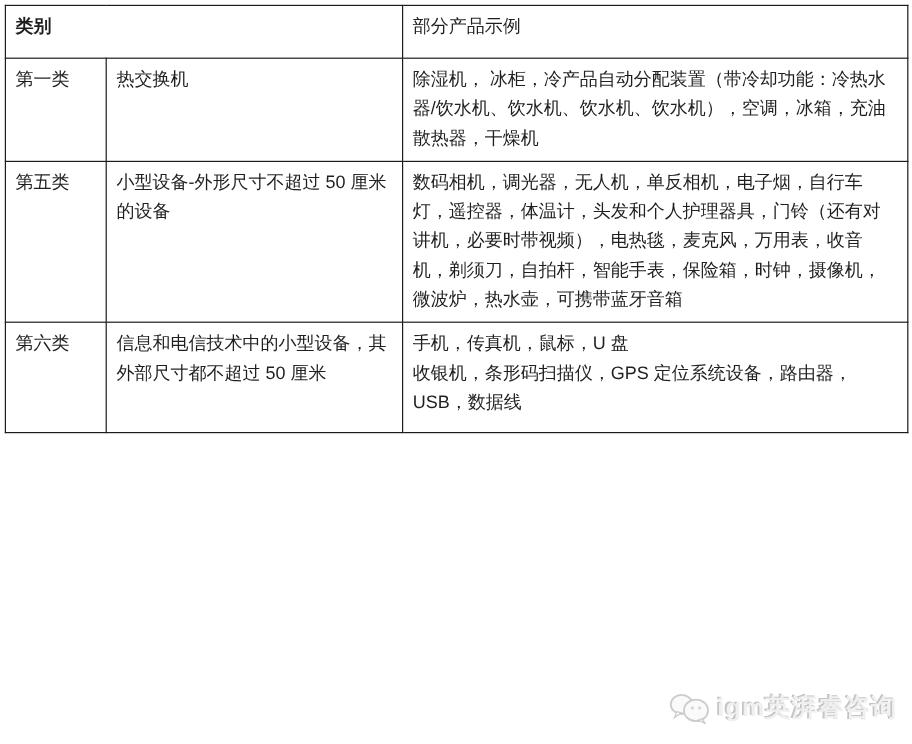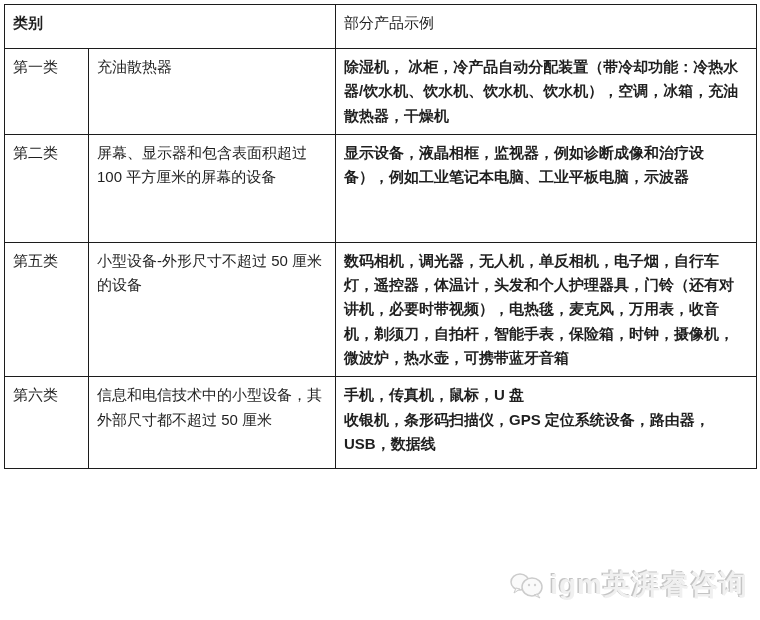--- a/index.html
+++ b/index.html
@@ -27,30 +27,30 @@
   tr.h-r1{height:83px;}
   tr.h-r2{height:108px;}
   tr.h-r3{height:65px;}
   tr.h-r4{height:73px;}
   tr.h-r5{height:114px;}
   tr.h-r6{height:92px;}
   td.vmid{vertical-align:middle;}
   td.bold,.bold{font-weight:bold;}
   td.desc-cell{padding-top:12px;padding-left:12px;}
   td.head-cat{font-weight:bold;}
-  td.ex-cell{white-space:pre-line;padding-left:11px;font-weight:bold;}
+  td.ex-cell{white-space:pre-line;padding-left:11px;}
   td.cat-cell{padding-top:10px;}
   td.desc-top{padding-top:6px;}
   .watermark{
     position:absolute;right:12px;bottom:16px;
     display:flex;align-items:center;gap:6px;
     pointer-events:none;
   }
   .watermark .wm-text{
-    font-size:28px;font-weight:bold;letter-spacing:1px;
+    font-size:21px;font-weight:bold;letter-spacing:1px;
     color:#f0f0f0;
     text-shadow:-1.5px -1.5px 0 #c4c4c4, 1px 1px 0 #ffffff;
   }
   .wm-icon svg{display:block;}
 </style>
 </head>
 <body>
 
 <div class="page">
 
@@ -61,29 +61,24 @@
         <col class="c-ex">
       </colgroup>
     <tbody>
       <tr class="h-head">
         <td colspan="2" class="head-cat">类别</td>
         <td class="vmid">部分产品示例</td>
       </tr>
 
       <tr class="h-r1">
         <td class="cat-cell">第一类</td>
-        <td class="desc-cell desc-top">充油散热器</td>
+        <td class="desc-cell desc-top">热交换机</td>
         <td class="ex-cell vmid">除湿机， 冰柜，冷产品自动分配装置（带冷却功能：冷热水器/饮水机、饮水机、饮水机、饮水机），空调，冰箱，充油散热器，干燥机</td>
       </tr>
 
-      <tr class="h-r2">
-        <td class="cat-cell">第二类</td>
-        <td class="desc-cell">屏幕、显示器和包含表面积超过 100 平方厘米的屏幕的设备</td>
-        <td class="ex-cell">显示设备，液晶相框，监视器，例如诊断成像和治疗设备），例如工业笔记本电脑、工业平板电脑，示波器</td>
-      </tr>
 
 
 
       <tr class="h-r5">
         <td class="cat-cell">第五类</td>
         <td class="desc-cell">小型设备-外形尺寸不超过 50 厘米的设备</td>
         <td class="ex-cell">数码相机，调光器，无人机，单反相机，电子烟，自行车灯，遥控器，体温计，头发和个人护理器具，门铃（还有对讲机，必要时带视频），电热毯，麦克风，万用表，收音机，剃须刀，自拍杆，智能手表，保险箱，时钟，摄像机，微波炉，热水壶，可携带蓝牙音箱</td>
       </tr>
 
       <tr class="h-r6">

